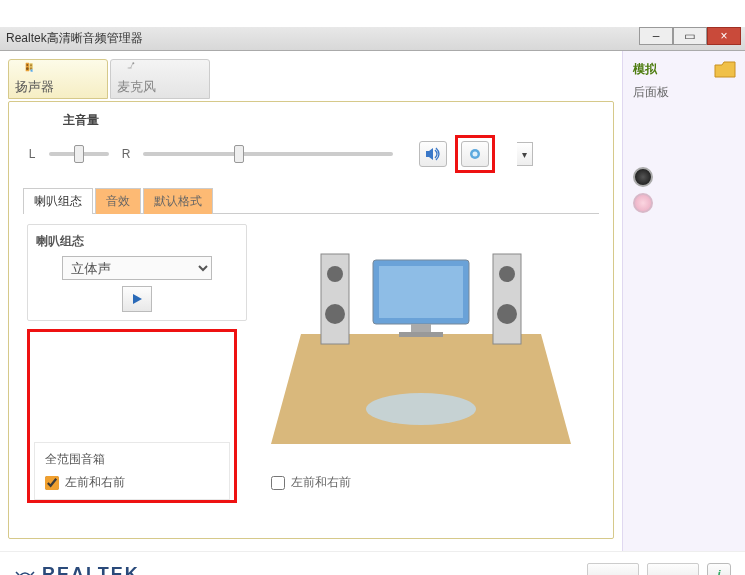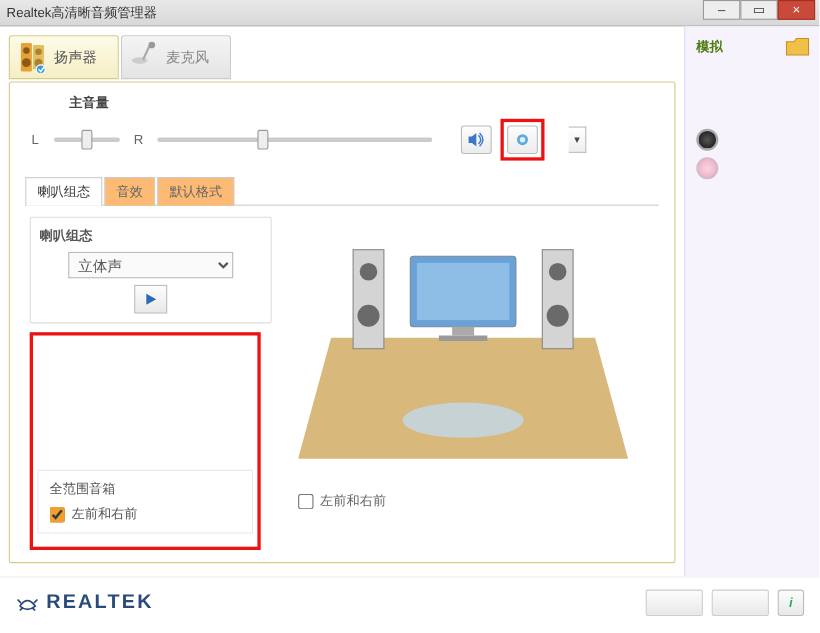--- a/index.html
+++ b/index.html
@@ -1,28 +1,28 @@
 <!DOCTYPE html>
 <html><head>
 <meta charset="utf-8">
 <style>
 * { box-sizing: border-box; margin: 0; padding: 0; }
 body { font-family: "Microsoft YaHei", Tahoma, sans-serif; font-size: 12px; background: #fff; width: 745px; height: 575px; overflow: hidden; }
 
-.titlebar { height: 24px; background: linear-gradient(#e8e8e8, #d8d8d8); border-bottom: 1px solid #aaa; display: flex; align-items: center; padding: 0 6px; color: #333; position: relative; }
+.titlebar { height: 24px; background: linear-gradient(#e8e8e8, #d8d8d8); border-bottom: 1px solid #aaa; display: flex; align-items: center; padding: 0 6px; color: #333; position: relative; margin-top: 27px; }
 .titlebar .wc { position: absolute; right: 4px; top: 0; display: flex; gap: 0; }
 .wc span { width: 34px; height: 18px; border: 1px solid #999; background: #eee; display: flex; align-items: center; justify-content: center; font-size: 12px; }
 .wc .close-btn { background: #c94a3a; color: #fff; border-color: #a03024; }
 
 .body-area { display: flex; height: 500px; }
 .main-col { width: 622px; padding: 6px 8px; }
 .side-col { flex: 1; background: #f6f3fc; border-left: 1px solid #e0d8f0; padding: 10px; position: relative; }
 
 .main-top { height: 44px; display: flex; align-items: center; gap: 2px; }
-.tab-btn { width: 100px; height: 40px; border: 1px solid #d6c98a; background: linear-gradient(#fdfbe8, #f6eec4); display: flex; align-items: center; gap: 6px; padding: 2px 6px; font-size: 13px; color: #555; border-radius: 3px 3px 0 0; }
+.tab-btn { width: 100px; height: 40px; border: 1px solid #d6c98a; background: linear-gradient(#fdfbe8, #f6eec4); display: flex; gap: 6px; padding: 2px 6px; font-size: 13px; color: #555; border-radius: 3px 3px 0 0; flex-direction: column; }
 .tab-btn.inactive { background: linear-gradient(#f4f4f4, #e4e4e4); border-color: #ccc; color: #888; }
 .tab-icon { width: 28px; height: 30px; }
 
 .main-panel { border: 1px solid #d6c98a; background: #fff; border-radius: 2px; height: 438px; padding: 10px 14px; }
 
 .vol-row { display: flex; align-items: center; gap: 8px; margin-top: 6px; }
 .vol-label { font-weight: bold; color: #444; margin-bottom: 4px; margin-left: 40px; }
 .vol-small { width: 18px; text-align: center; color: #666; }
 .slider { appearance: none; height: 4px; background: #ccc; border-radius: 2px; outline: none; }
 .slider::-webkit-slider-thumb { appearance: none; width: 10px; height: 18px; background: #eee; border: 1px solid #999; border-radius: 2px; }
@@ -39,21 +39,21 @@
 
 .config-area { padding: 10px 4px; display: flex; gap: 14px; }
 .config-left { width: 220px; }
 .config-box { border: 1px solid #ddd; padding: 8px; border-radius: 2px; margin-bottom: 8px; }
 .config-title { color: #555; margin-bottom: 6px; font-weight: bold; }
 .config-row { display: flex; gap: 6px; align-items: center; flex-direction: column; }
 .select { width: 150px; height: 24px; border: 1px solid #bbb; background: #fafafa; padding: 0 4px; color: #555; }
 .play-btn { width: 30px; height: 26px; border: 1px solid #bbb; background: linear-gradient(#fdfdfd,#e8e8e8); display: flex; align-items: center; justify-content: center; }
 
 .fullrange-box { border: 1px solid #e8e8e8; padding: 8px 10px; margin-top: 110px; }
-.fullrange-hl { border: 3px solid #e11; padding: 12px 4px; width: 210px; }
+.fullrange-hl { border: 3px solid #e11; padding: 0 4px; width: 210px; }
 .cb-row { display: flex; align-items: center; gap: 6px; margin-top: 6px; color: #555; }
 .cb { width: 14px; height: 14px; accent-color: #f0a030; }
 
 .stage { flex: 1; position: relative; }
 .room { position: absolute; left: 10px; top: 0; width: 300px; height: 240px; }
 .headphone-row { position: absolute; left: 10px; top: 250px; display: flex; align-items: center; gap: 6px; color: #666; }
 
 .side-label { font-weight: bold; color: #4d7c0f; }
 .side-sub { color: #666; margin-top: 6px; }
 .jack { width: 20px; height: 20px; border-radius: 50%; margin: 6px 0; }
@@ -190,20 +190,21 @@
         </div>
       </div>
     </div>
   </div>
 
   <div class="side-col">
     <svg class="side-folder" width="24" height="20">
         <path d="M2 6 h7 l2 -3 h11 v15 h-20 z" fill="#f0c048" stroke="#c89020"></path>
       </svg>
     <div class="side-label">模拟</div>
+    <div class="side-sub">后面板</div>
     <div style="height:60px"></div>
     <div class="jack dark"></div>
     <div class="jack pink"></div>
   </div>
 </div>
 
 <div class="bottom">
   <div class="logo">
     <svg width="22" height="22">
         <path d="M4 14 q7 -10 14 0 q-7 6 -14 0 M2 8 l3 3 M20 8 l-3 3 M4 18 l2 -2 M18 18 l-2 -2" stroke="#2a4a7a" fill="none" stroke-width="1.6"></path>

